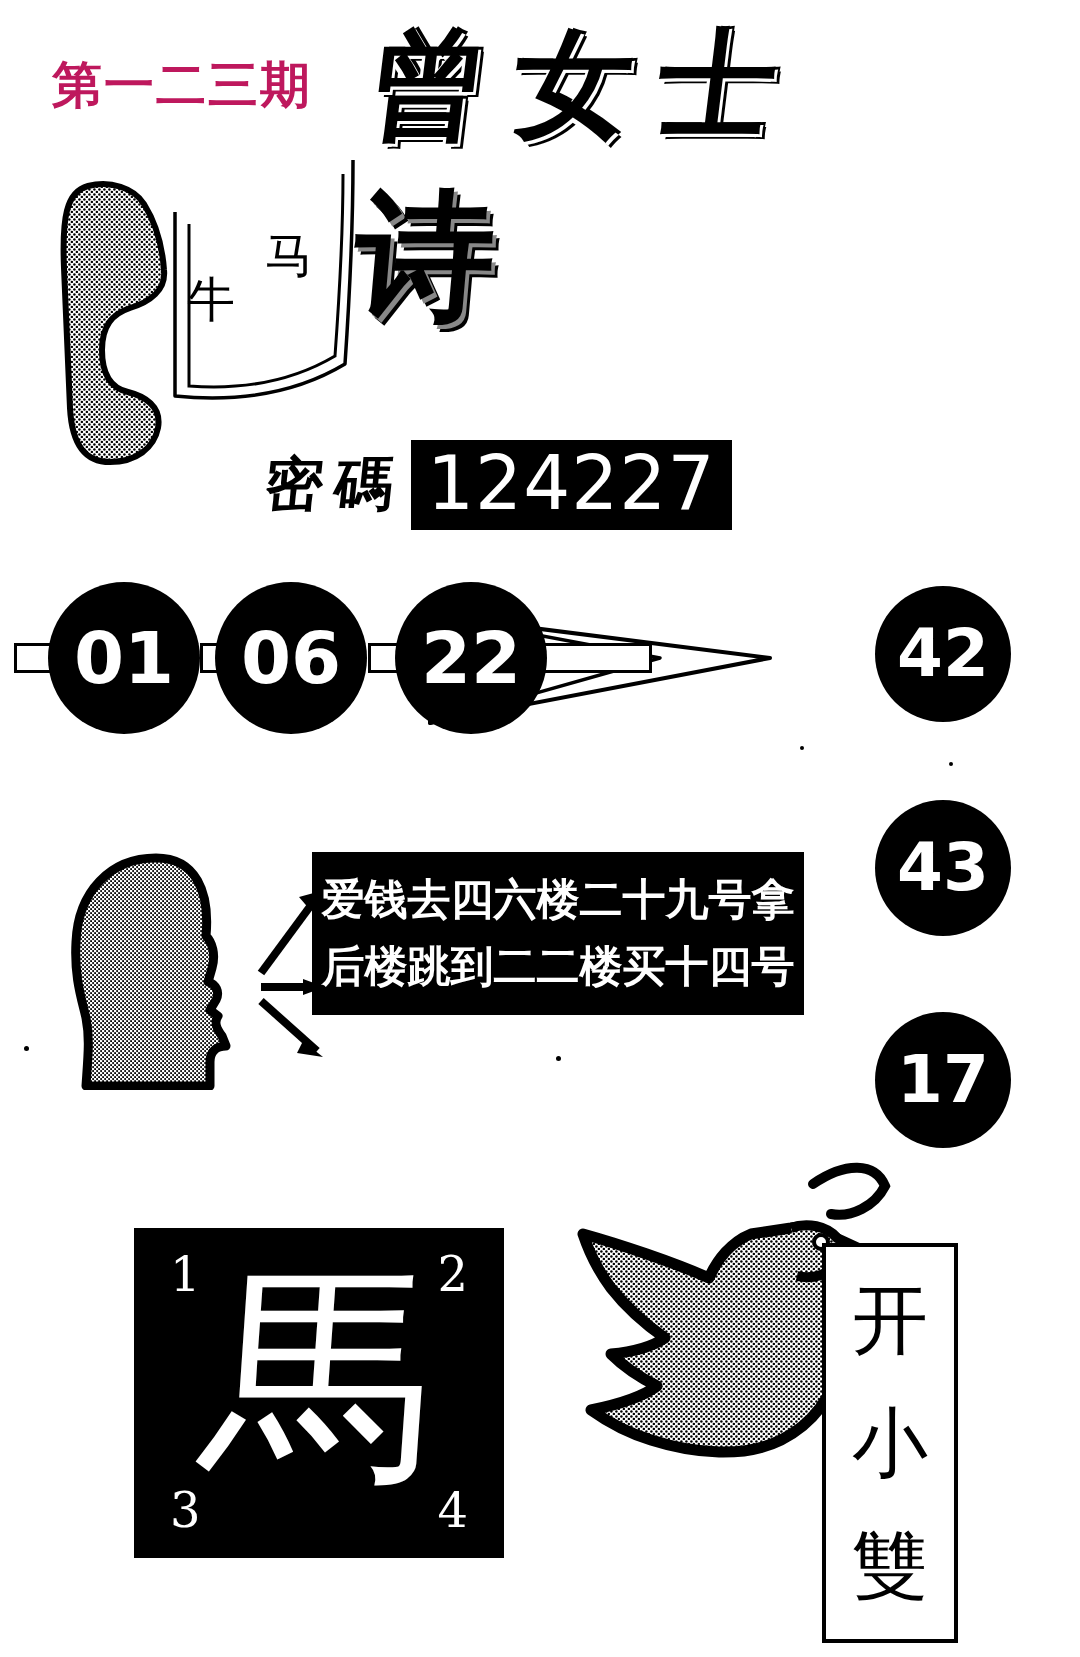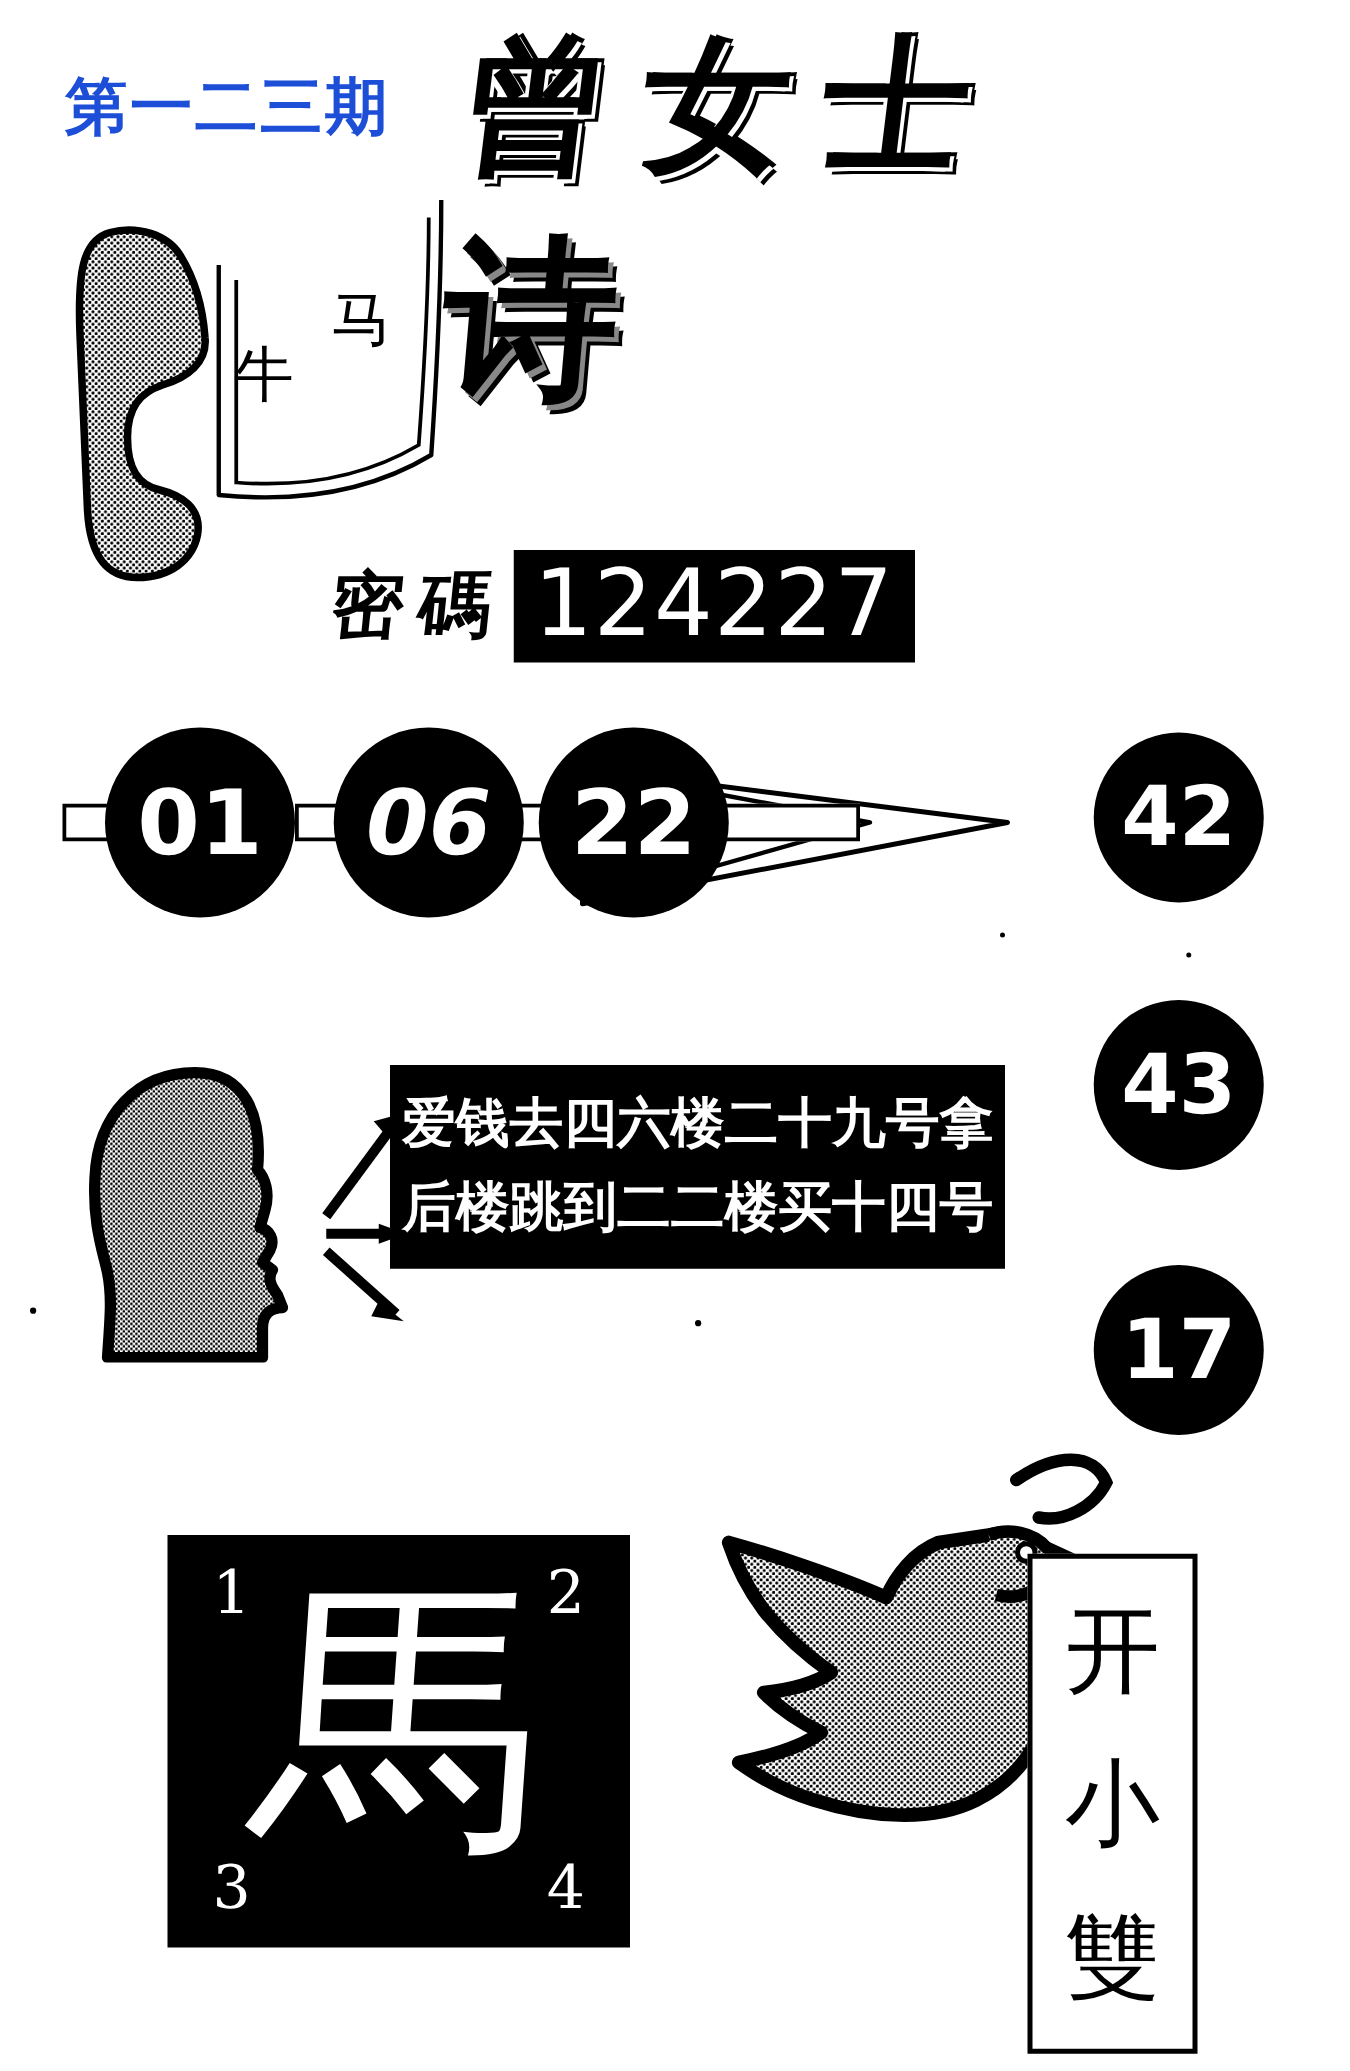--- a/index.html
+++ b/index.html
@@ -20,21 +20,21 @@
 
   
   .issue-label {
     position: absolute;
     left: 52px;
     top: 52px;
     font-family: "DejaVu Sans", "Liberation Sans", sans-serif;
     font-size: 50px;
     font-weight: 700;
     letter-spacing: 2px;
-    color: #1d4ed8;
+    color: #be185d;
     white-space: nowrap;
   }
   .brand-title {
     position: absolute;
     left: 370px;
     top: 6px;
     font-family: "DejaVu Serif", "Liberation Serif", serif;
     font-size: 118px;
     font-weight: 700;
     color: #000;
@@ -141,21 +141,20 @@
     text-align: right;
   }
 
   
   .ballbar {
     position: absolute;
     left: 0px;
     top: 575px;
     width: 790px;
     height: 165px;
-    margin-left: 36px;
   }
   .bar-seg {
     position: absolute;
     top: 68px;
     height: 30px;
     border: 3px solid #000;
     background: #fff;
     box-sizing: border-box;
   }
   .ball {
@@ -351,21 +350,21 @@
     <svg viewBox="0 0 790 165" width="790" height="165" style="position:absolute;left:0;top:0">
       <path d="M430 40 L770 83 L430 148 Z" fill="#ffffff" stroke="#000" stroke-width="4" stroke-linejoin="round"></path>
       <path d="M430 40 L660 83 L430 148 Z" fill="#ffffff" stroke="#000" stroke-width="3.5" stroke-linejoin="round"></path>
     </svg>
     <div class="bar-seg" style="left:14px;width:66px;"></div>
     <div class="bar-seg" style="left:200px;width:60px;"></div>
     <div class="bar-seg" style="left:368px;width:60px;"></div>
     <div class="bar-seg" style="left:540px;width:112px;"></div>
 
     <div class="ball ball-lg" style="left:48px;">01</div>
-    <div class="ball ball-lg" style="left:231px;font-style:italic;">06</div>
+    <div class="ball ball-lg" style="left:215px;">06</div>
     <div class="ball ball-lg" style="left:395px;">22</div>
   </div>
 
   <div class="ball-right" style="top:586px;">42</div>
   <div class="ball-right" style="top:800px;">43</div>
   <div class="ball-right" style="top:1012px;">17</div>
 
   <div class="head-fig">
     <svg viewBox="0 0 220 240" width="220" height="240">
       <path d="M96 8 C 50 8, 18 42, 16 92 C 14 128, 22 150, 26 168

